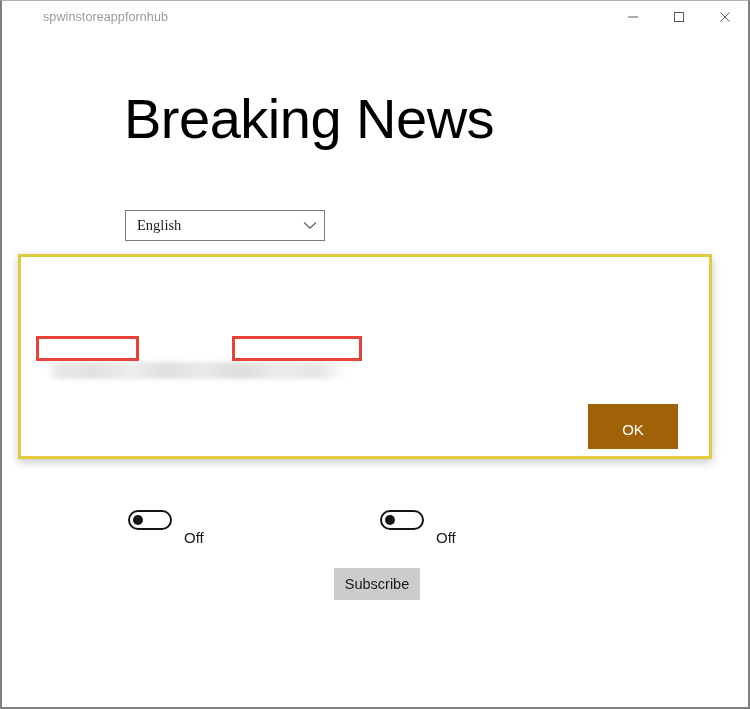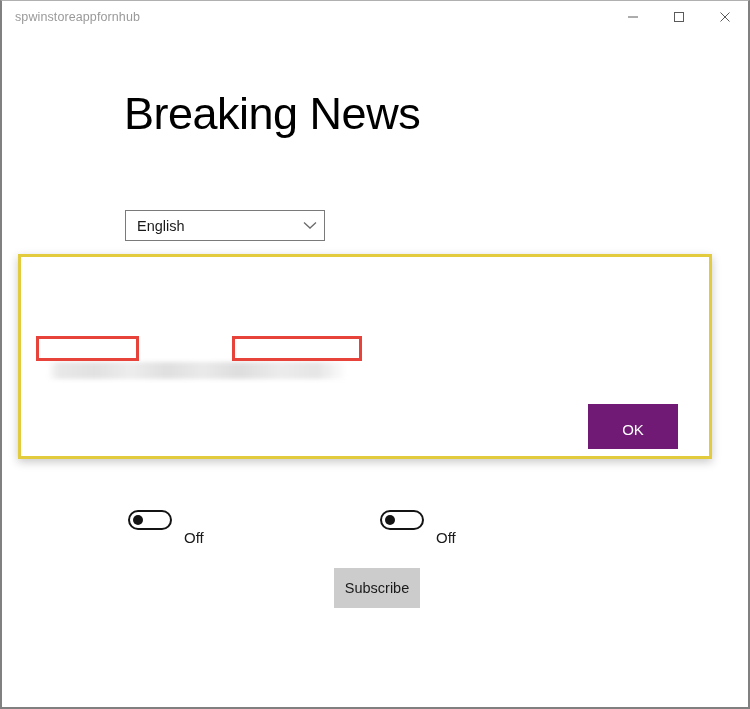--- a/index.html
+++ b/index.html
@@ -30,20 +30,21 @@
 
   
   .titlebar {
     position: absolute;
     left: 0; top: 0;
     right: 0;
     height: 32px;
     background: #ffffff;
     display: flex;
     align-items: center;
+    padding-left: 28px;
   }
   .titlebar-text {
     margin-left: 13px;
     font-size: 12.5px;
     color: #9a9a9a;
     letter-spacing: 0.1px;
     white-space: nowrap;
   }
   .win-controls {
     position: absolute;
@@ -65,40 +66,41 @@
   .content {
     position: absolute;
     left: 0; top: 32px;
     right: 0; bottom: 0;
   }
 
   .page-title {
     position: absolute;
     left: 122px;
     top: 58px;
-    font-size: 45px;
+    font-size: 56px;
     font-weight: 400;
     color: #000000;
     letter-spacing: -0.5px;
     line-height: 1;
   }
 
   
   .combo {
     position: absolute;
     left: 123px;
     top: 177px;
     width: 200px;
     height: 31px;
     box-sizing: border-box;
     border: 1px solid #7a7a7a;
     background: #ffffff;
     display: flex;
     align-items: center;
     cursor: default;
+    font-family: Liberation Serif, serif;
   }
   .combo-value {
     margin-left: 11px;
     font-size: 14.5px;
     color: #1a1a1a;
     flex: 1;
     white-space: nowrap;
   }
   .combo-arrow {
     width: 28px;
@@ -140,21 +142,21 @@
     color: #1a1a1a;
     margin-top: 36px;
   }
 
   
   .subscribe-btn {
     position: absolute;
     left: 332px;
     top: 535px;
     width: 86px;
-    height: 40px;
+    height: 32px;
     background: #cccccc;
     border: none;
     font-family: "Liberation Sans", sans-serif;
     font-size: 14.5px;
     color: #1a1a1a;
     cursor: default;
     padding: 0;
   }
 
   
@@ -200,21 +202,21 @@
        #e4e4e4 90%, #ffffff 100%);
     filter: blur(2.2px);
     opacity: 0.95;
   }
   .ok-btn {
     position: absolute;
     left: 567px;
     top: 147px;
     width: 90px;
     height: 45px;
-    background: #701a75;
+    background: #a16207;
     border: none;
     font-family: "Liberation Sans", sans-serif;
     font-size: 15px;
     color: #ffffff;
     cursor: default;
     padding: 17px;
   }
 
   
   .annot {

